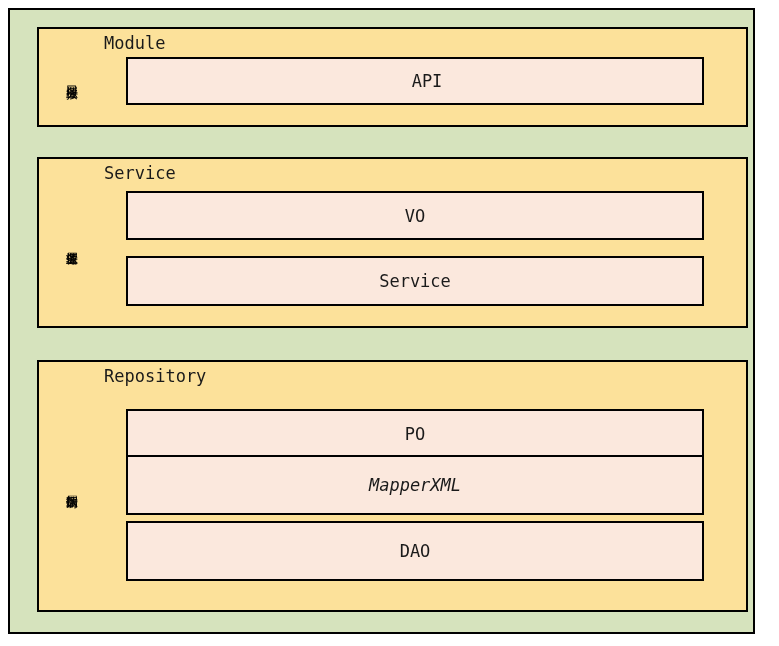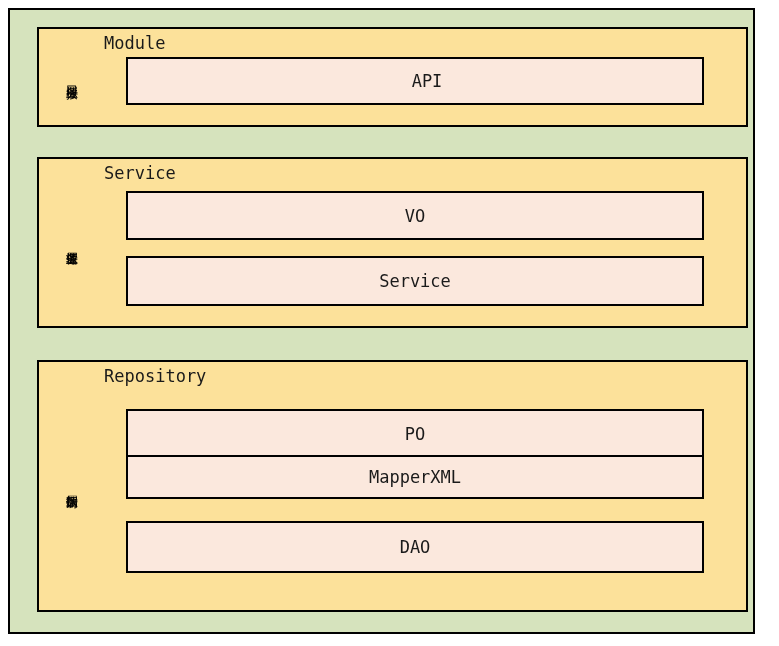--- a/index.html
+++ b/index.html
@@ -97,22 +97,22 @@
 
   
   .l1-c1 { top: 28px; height: 48px; padding-left: 24px; }
 
   
   .l2-c1 { top: 32px;  height: 49px; text-align: right; }
   .l2-c2 { top: 97px;  height: 50px; }
 
   
   .l3-c1 { top: 47px;  height: 49px; }
-  .l3-c2 { top: 93px;  height: 44px; }
-  .l3-c3 { top: 159px; height: 52px; }
+  .l3-c2 { top: 93px;  height: 60px; font-style: italic; }
+  .l3-c3 { top: 159px; height: 60px; }
 </style>
 </head>
 <body>
 
 <div id="diagram-root">
 
   <div class="outer-container">
 
     <div class="layer layer-1">
       <div class="layer-label">业务接口层</div>

